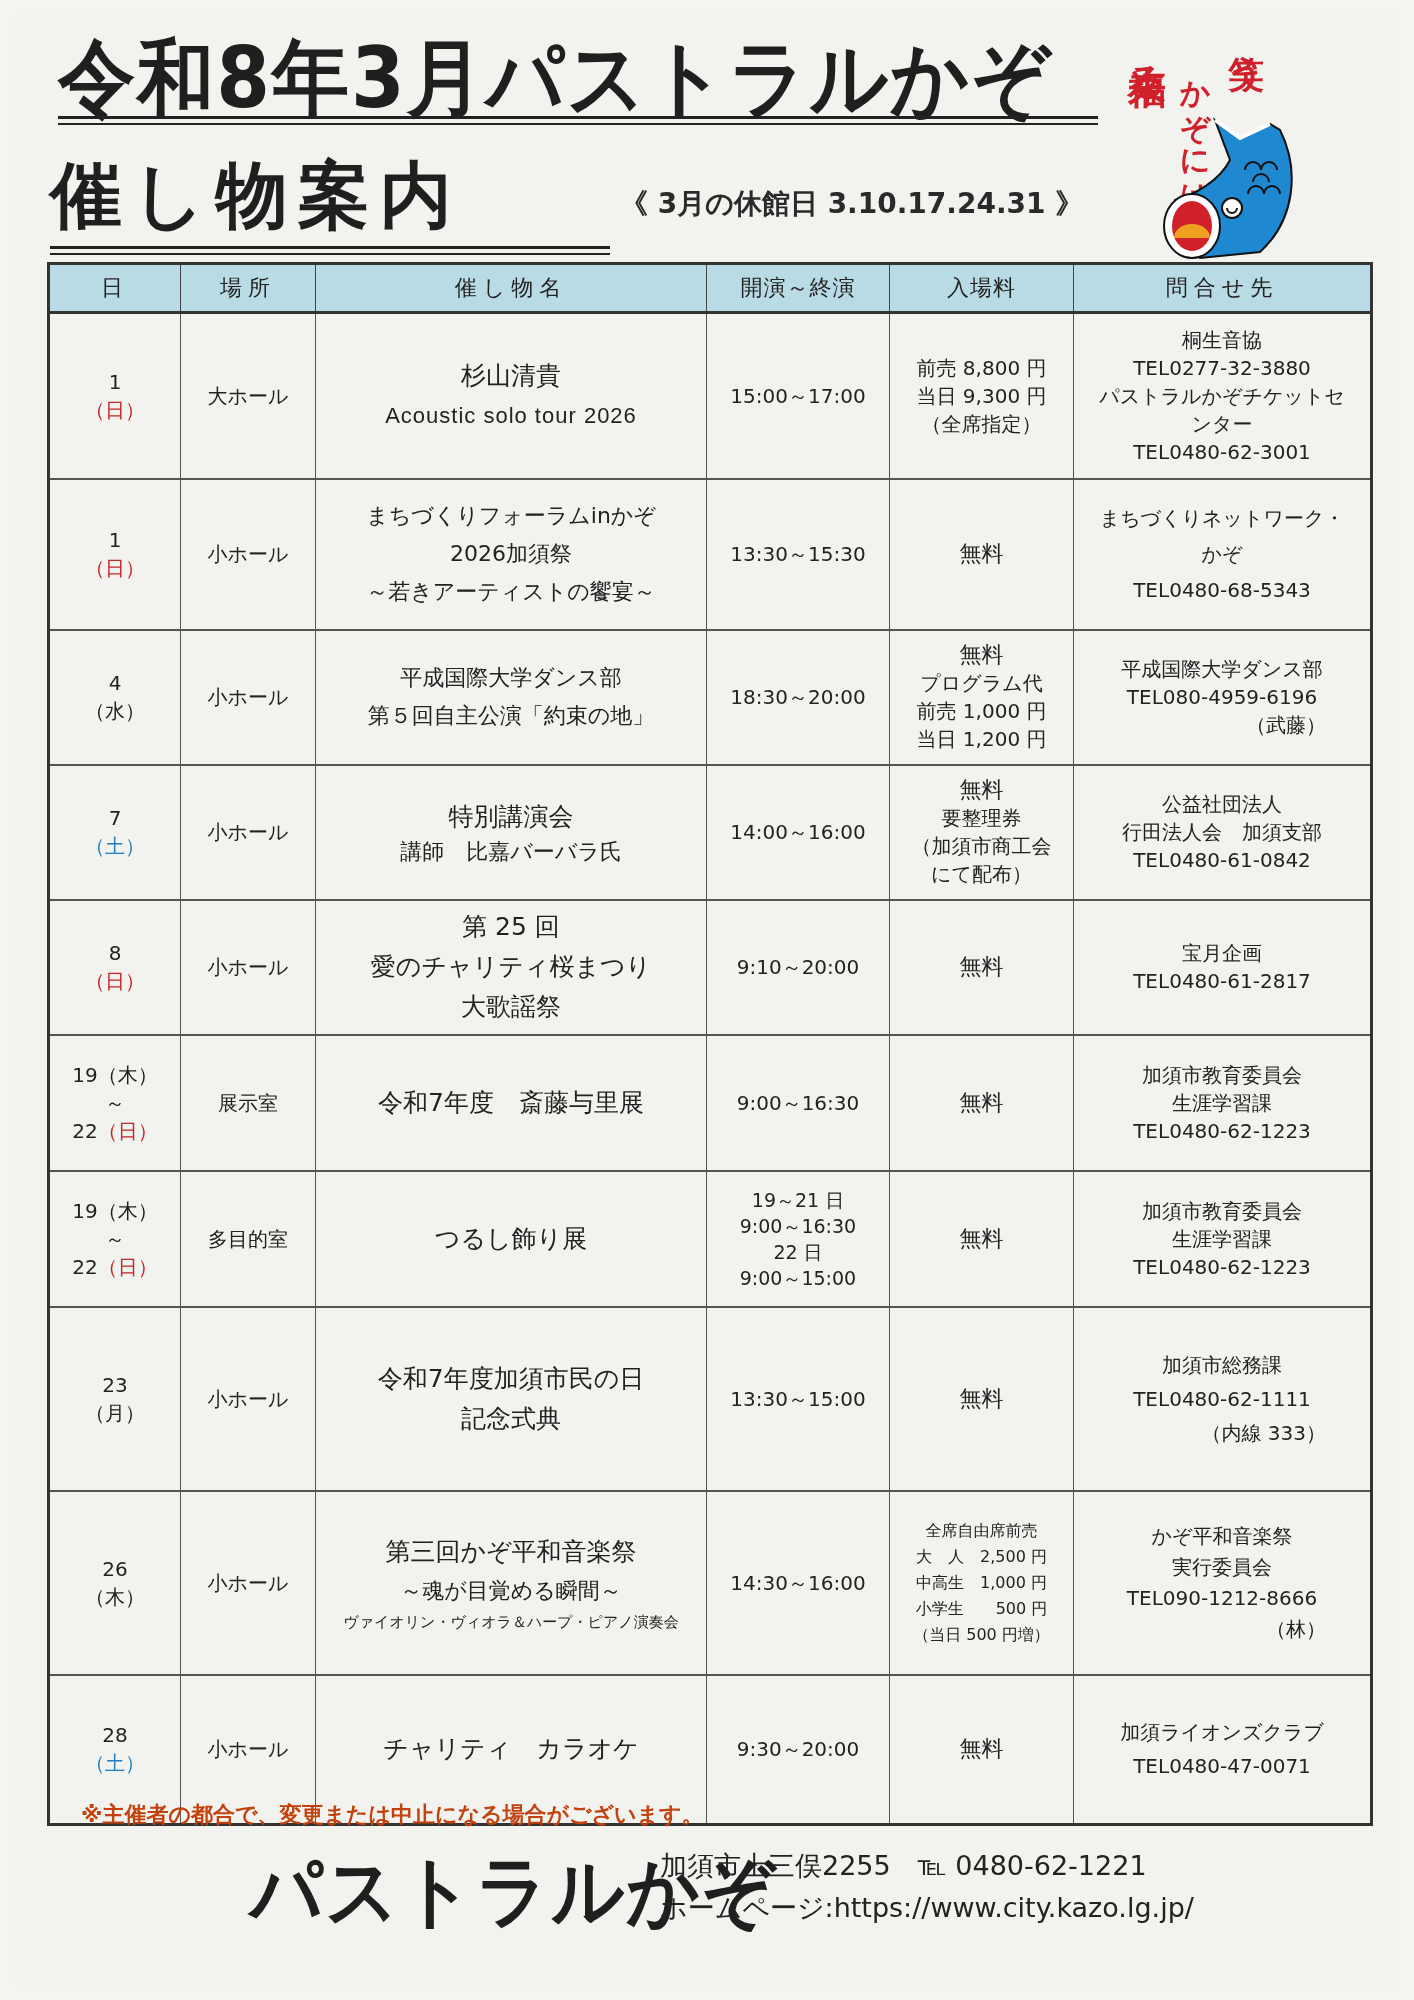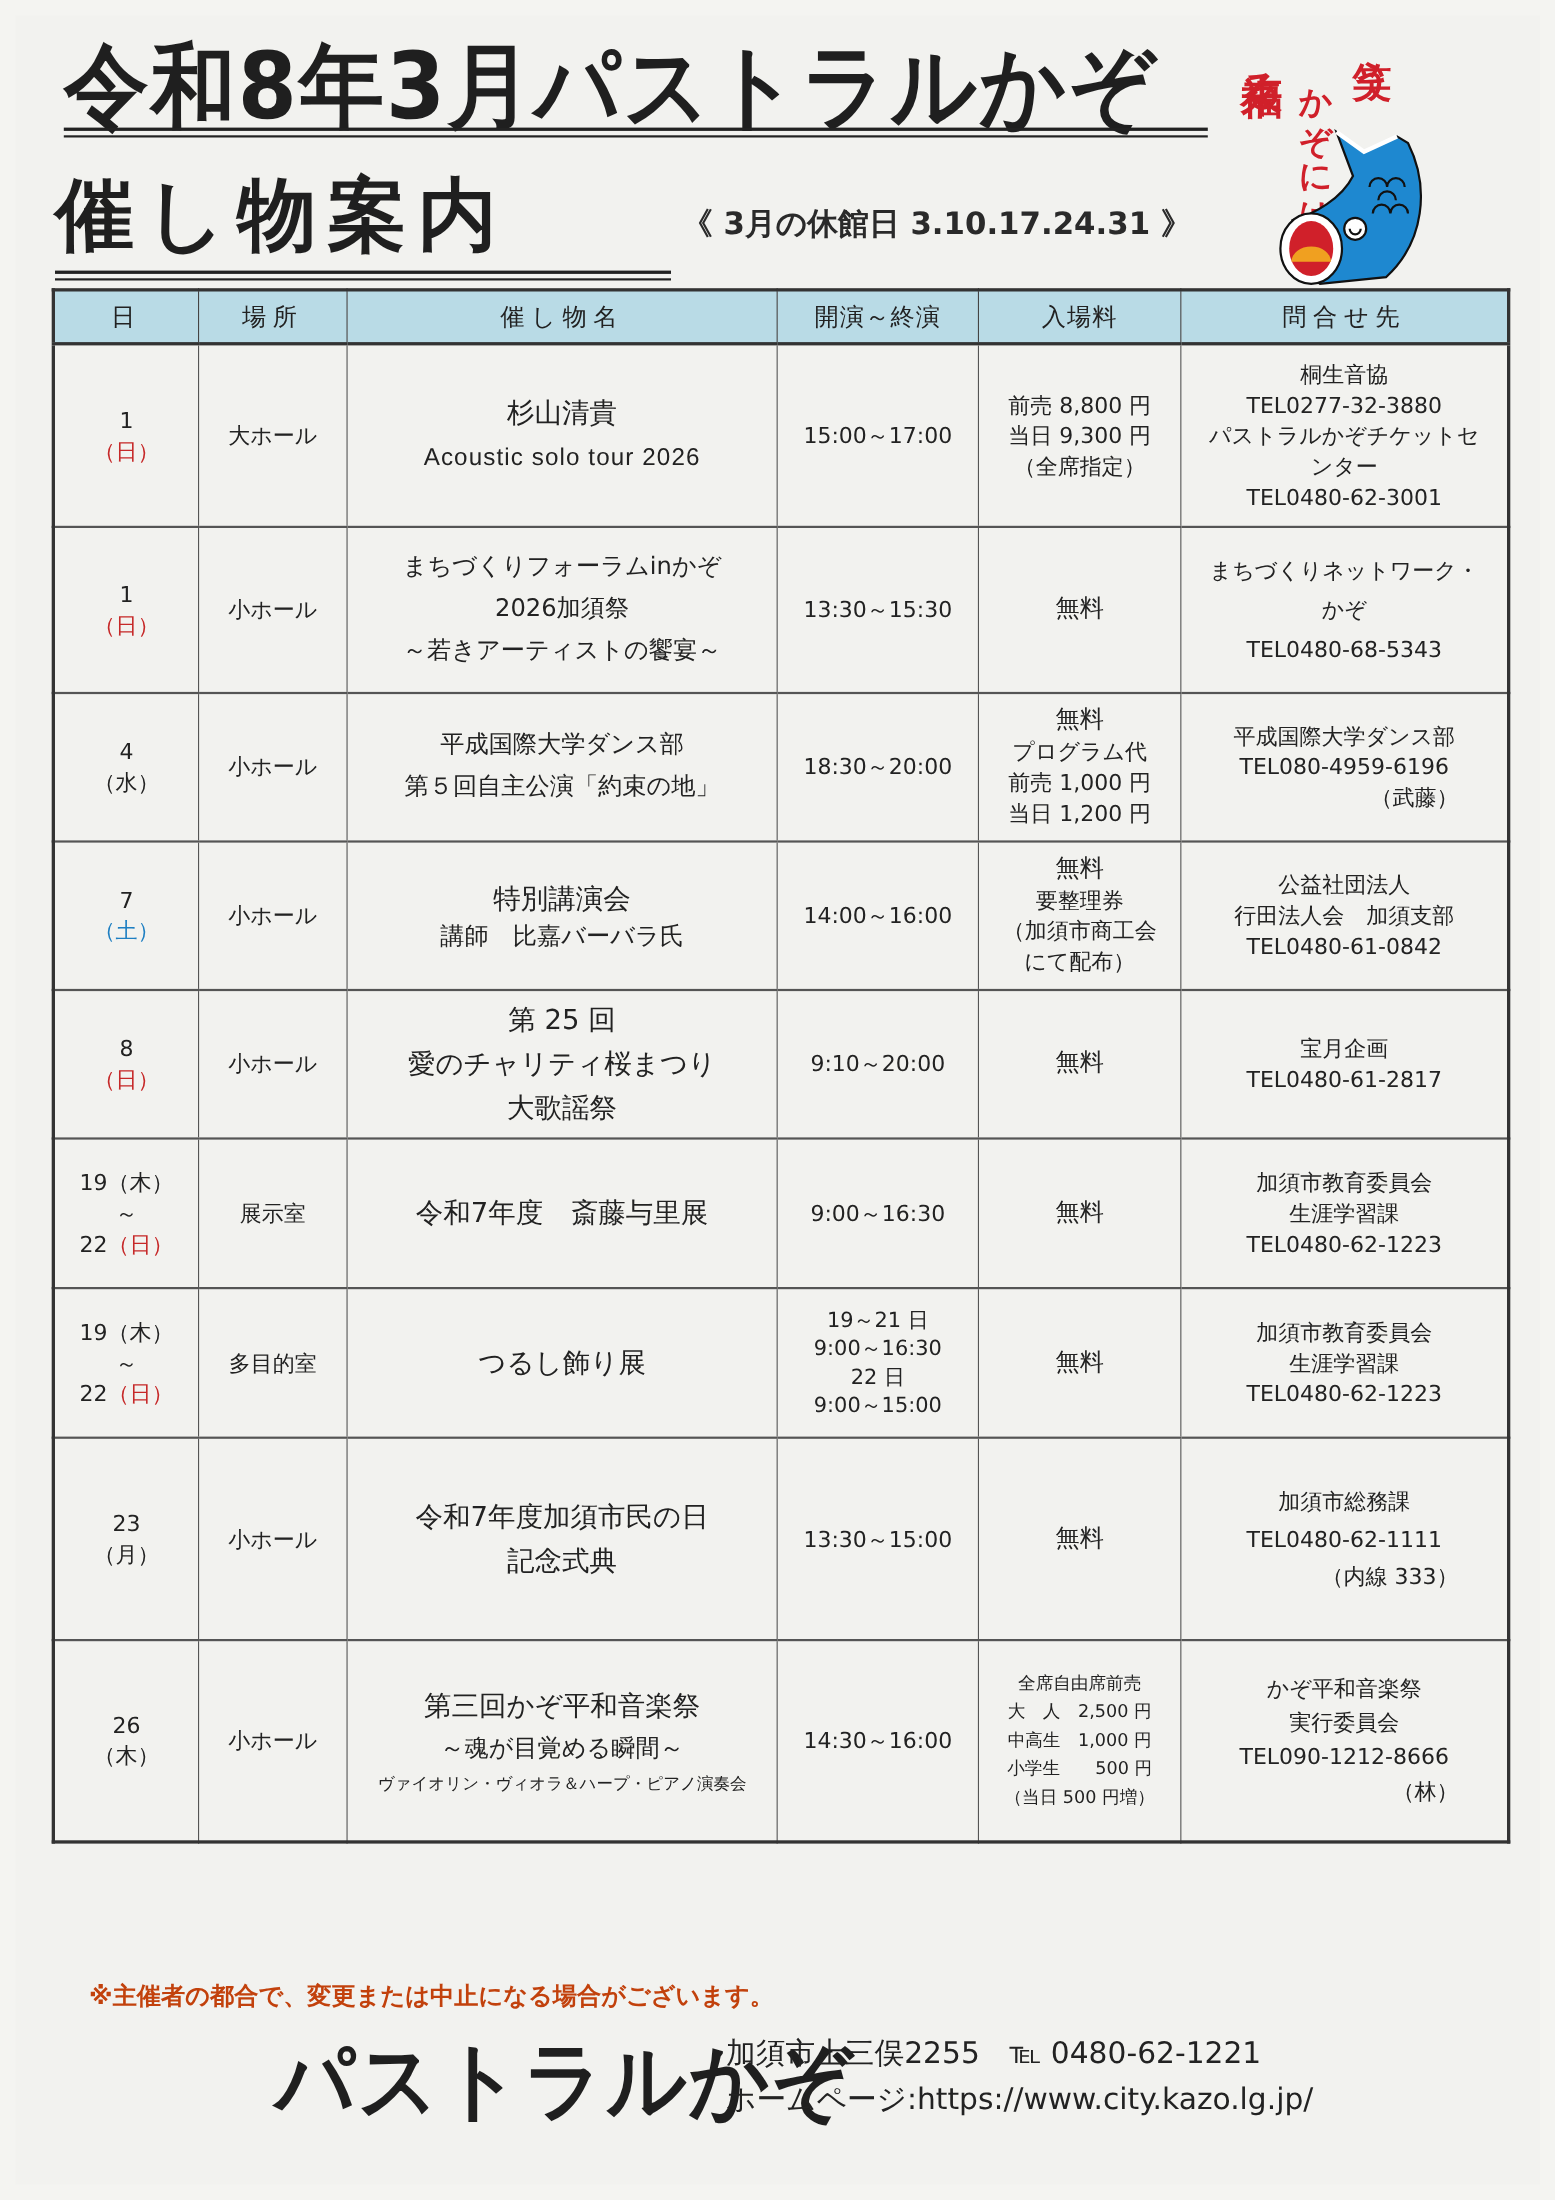--- a/index.html
+++ b/index.html
@@ -303,19 +303,37 @@
           <div>（当日 500 円増）</div>
         </td>
       <td class="contact">
           <div style="line-height:31px">かぞ平和音楽祭</div>
           <div style="line-height:31px">実行委員会</div>
           <div style="line-height:31px">TEL090-1212-8666</div>
           <div class="right" style="line-height:31px">（林）</div>
         </td>
     </tr>
 
+    <tr style="height:150px">
+      <td>
+          <div>28</div>
+          <div class="sat">（土）</div>
+        </td>
+      <td>小ホール</td>
+      <td class="name">
+          <div class="big">チャリティ　カラオケ</div>
+        </td>
+      <td>9:30～20:00</td>
+      <td class="fee">
+          <div class="big">無料</div>
+        </td>
+      <td class="contact">
+          <div style="line-height:34px">加須ライオンズクラブ</div>
+          <div style="line-height:34px">TEL0480-47-0071</div>
+        </td>
+    </tr>
   </tbody>
 </table>
 
 <div class="note">※主催者の都合で、変更または中止になる場合がございます。</div>
 <div class="footer-logo">パストラルかぞ</div>
 <div class="footer-addr">加須市上三俣2255　℡ 0480-62-1221</div>
 <div class="footer-web">ホームページ:https://www.city.kazo.lg.jp/</div>
 
 </body></html>

